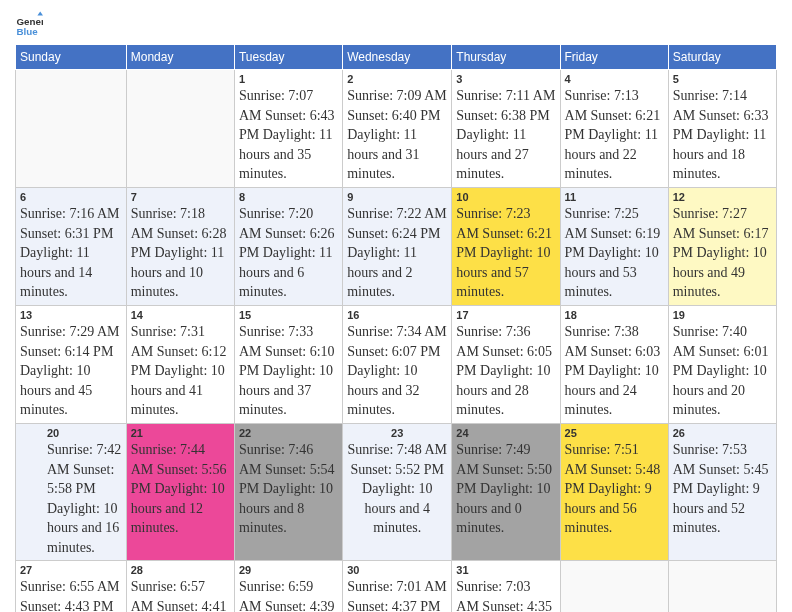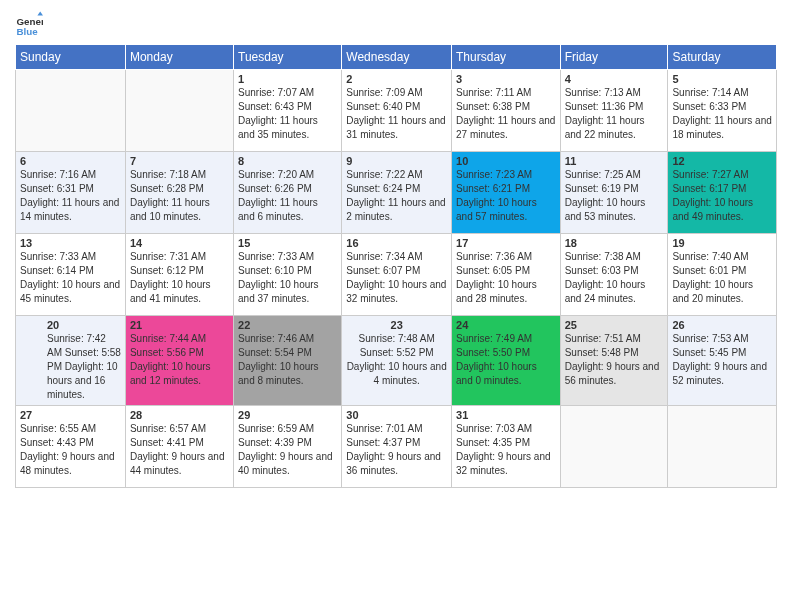--- a/index.html
+++ b/index.html
@@ -72,23 +72,24 @@
     .calendar tr:nth-child(even) td:not(.empty) {
       background: #f0f4fb;
     }
     .day-num {
       font-weight: bold;
       font-size: 11px;
       display: block;
       margin-bottom: 1px;
     }
     .day-info {
-      font-size: 10px;
+      font-size: 14px;
       line-height: 1.4;
       color: #333;
+      font-family: Liberation Serif, serif;
     }
   </style>
 </head>
 <body>
 
 <div class="page">
   <div class="header">
     <div class="logo">
       <svg class="logo-icon" viewBox="0 0 40 40">
         <text x="2" y="22" font-size="14" font-weight="bold" fill="#333" font-family="Arial">General</text>
@@ -132,21 +133,21 @@
           </td>
           <td>
             <span class="day-num">3</span>
             <div class="day-info">Sunrise: 7:11 AM
 Sunset: 6:38 PM
 Daylight: 11 hours and 27 minutes.</div>
           </td>
           <td>
             <span class="day-num">4</span>
             <div class="day-info">Sunrise: 7:13 AM
-Sunset: 11:36 PM
+Sunset: 6:21 PM
 Daylight: 11 hours and 22 minutes.</div>
           </td>
           <td>
             <span class="day-num">5</span>
             <div class="day-info">Sunrise: 7:14 AM
 Sunset: 6:33 PM
 Daylight: 11 hours and 18 minutes.</div>
           </td>
         </tr>
         <tr>
@@ -167,43 +168,43 @@
             <div class="day-info">Sunrise: 7:20 AM
 Sunset: 6:26 PM
 Daylight: 11 hours and 6 minutes.</div>
           </td>
           <td style="background: rgb(238, 242, 250);">
             <span class="day-num">9</span>
             <div class="day-info">Sunrise: 7:22 AM
 Sunset: 6:24 PM
 Daylight: 11 hours and 2 minutes.</div>
           </td>
-          <td style="background: #0ea5e9;">
+          <td style="background: #fde047;">
             <span class="day-num">10</span>
             <div class="day-info">Sunrise: 7:23 AM
 Sunset: 6:21 PM
 Daylight: 10 hours and 57 minutes.</div>
           </td>
           <td style="background: rgb(238, 242, 250); margin-left: 40px;">
             <span class="day-num">11</span>
             <div class="day-info">Sunrise: 7:25 AM
 Sunset: 6:19 PM
 Daylight: 10 hours and 53 minutes.</div>
           </td>
-          <td style="background: #14b8a6;">
+          <td style="background: #fef9c3;">
             <span class="day-num">12</span>
             <div class="day-info">Sunrise: 7:27 AM
 Sunset: 6:17 PM
 Daylight: 10 hours and 49 minutes.</div>
           </td>
         </tr>
         <tr>
           <td>
             <span class="day-num">13</span>
-            <div class="day-info">Sunrise: 7:33 AM
+            <div class="day-info">Sunrise: 7:29 AM
 Sunset: 6:14 PM
 Daylight: 10 hours and 45 minutes.</div>
           </td>
           <td>
             <span class="day-num">14</span>
             <div class="day-info">Sunrise: 7:31 AM
 Sunset: 6:12 PM
 Daylight: 10 hours and 41 minutes.</div>
           </td>
           <td>
@@ -255,27 +256,27 @@
             <div class="day-info">Sunrise: 7:46 AM
 Sunset: 5:54 PM
 Daylight: 10 hours and 8 minutes.</div>
           </td>
           <td style="background: rgb(238, 242, 250); text-align: center;">
             <span class="day-num">23</span>
             <div class="day-info">Sunrise: 7:48 AM
 Sunset: 5:52 PM
 Daylight: 10 hours and 4 minutes.</div>
           </td>
-          <td style="background: #22c55e;">
+          <td style="background: #a3a3a3;">
             <span class="day-num">24</span>
             <div class="day-info">Sunrise: 7:49 AM
 Sunset: 5:50 PM
 Daylight: 10 hours and 0 minutes.</div>
           </td>
-          <td style="background: #e5e5e5;">
+          <td style="background: #fde047;">
             <span class="day-num">25</span>
             <div class="day-info">Sunrise: 7:51 AM
 Sunset: 5:48 PM
 Daylight: 9 hours and 56 minutes.</div>
           </td>
           <td style="background: rgb(238, 242, 250); margin-top: 16px;">
             <span class="day-num">26</span>
             <div class="day-info">Sunrise: 7:53 AM
 Sunset: 5:45 PM
 Daylight: 9 hours and 52 minutes.</div>

